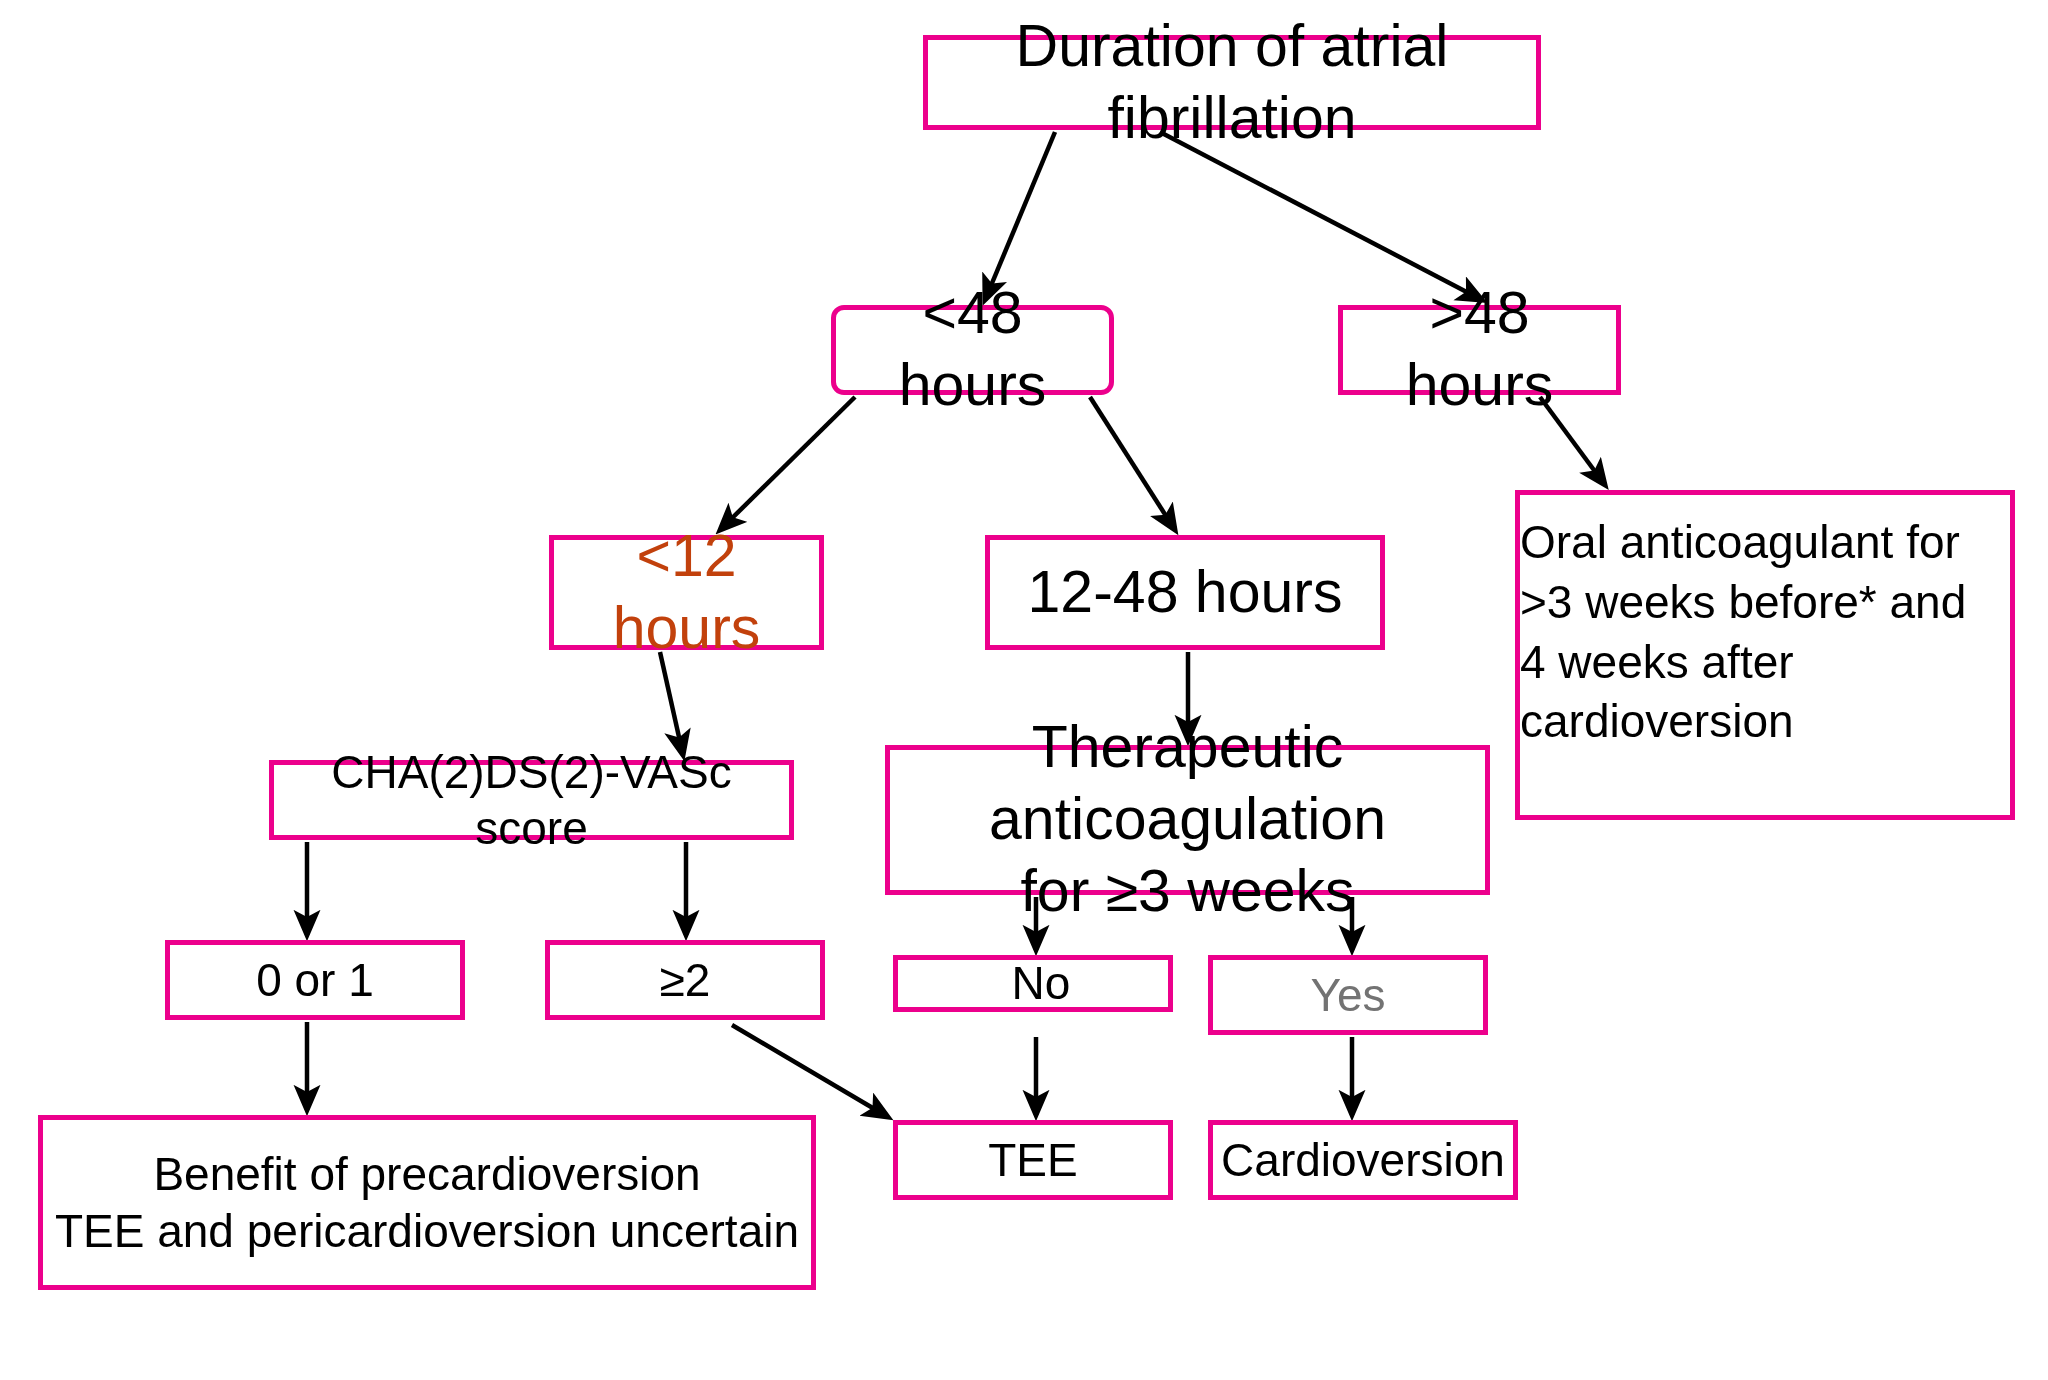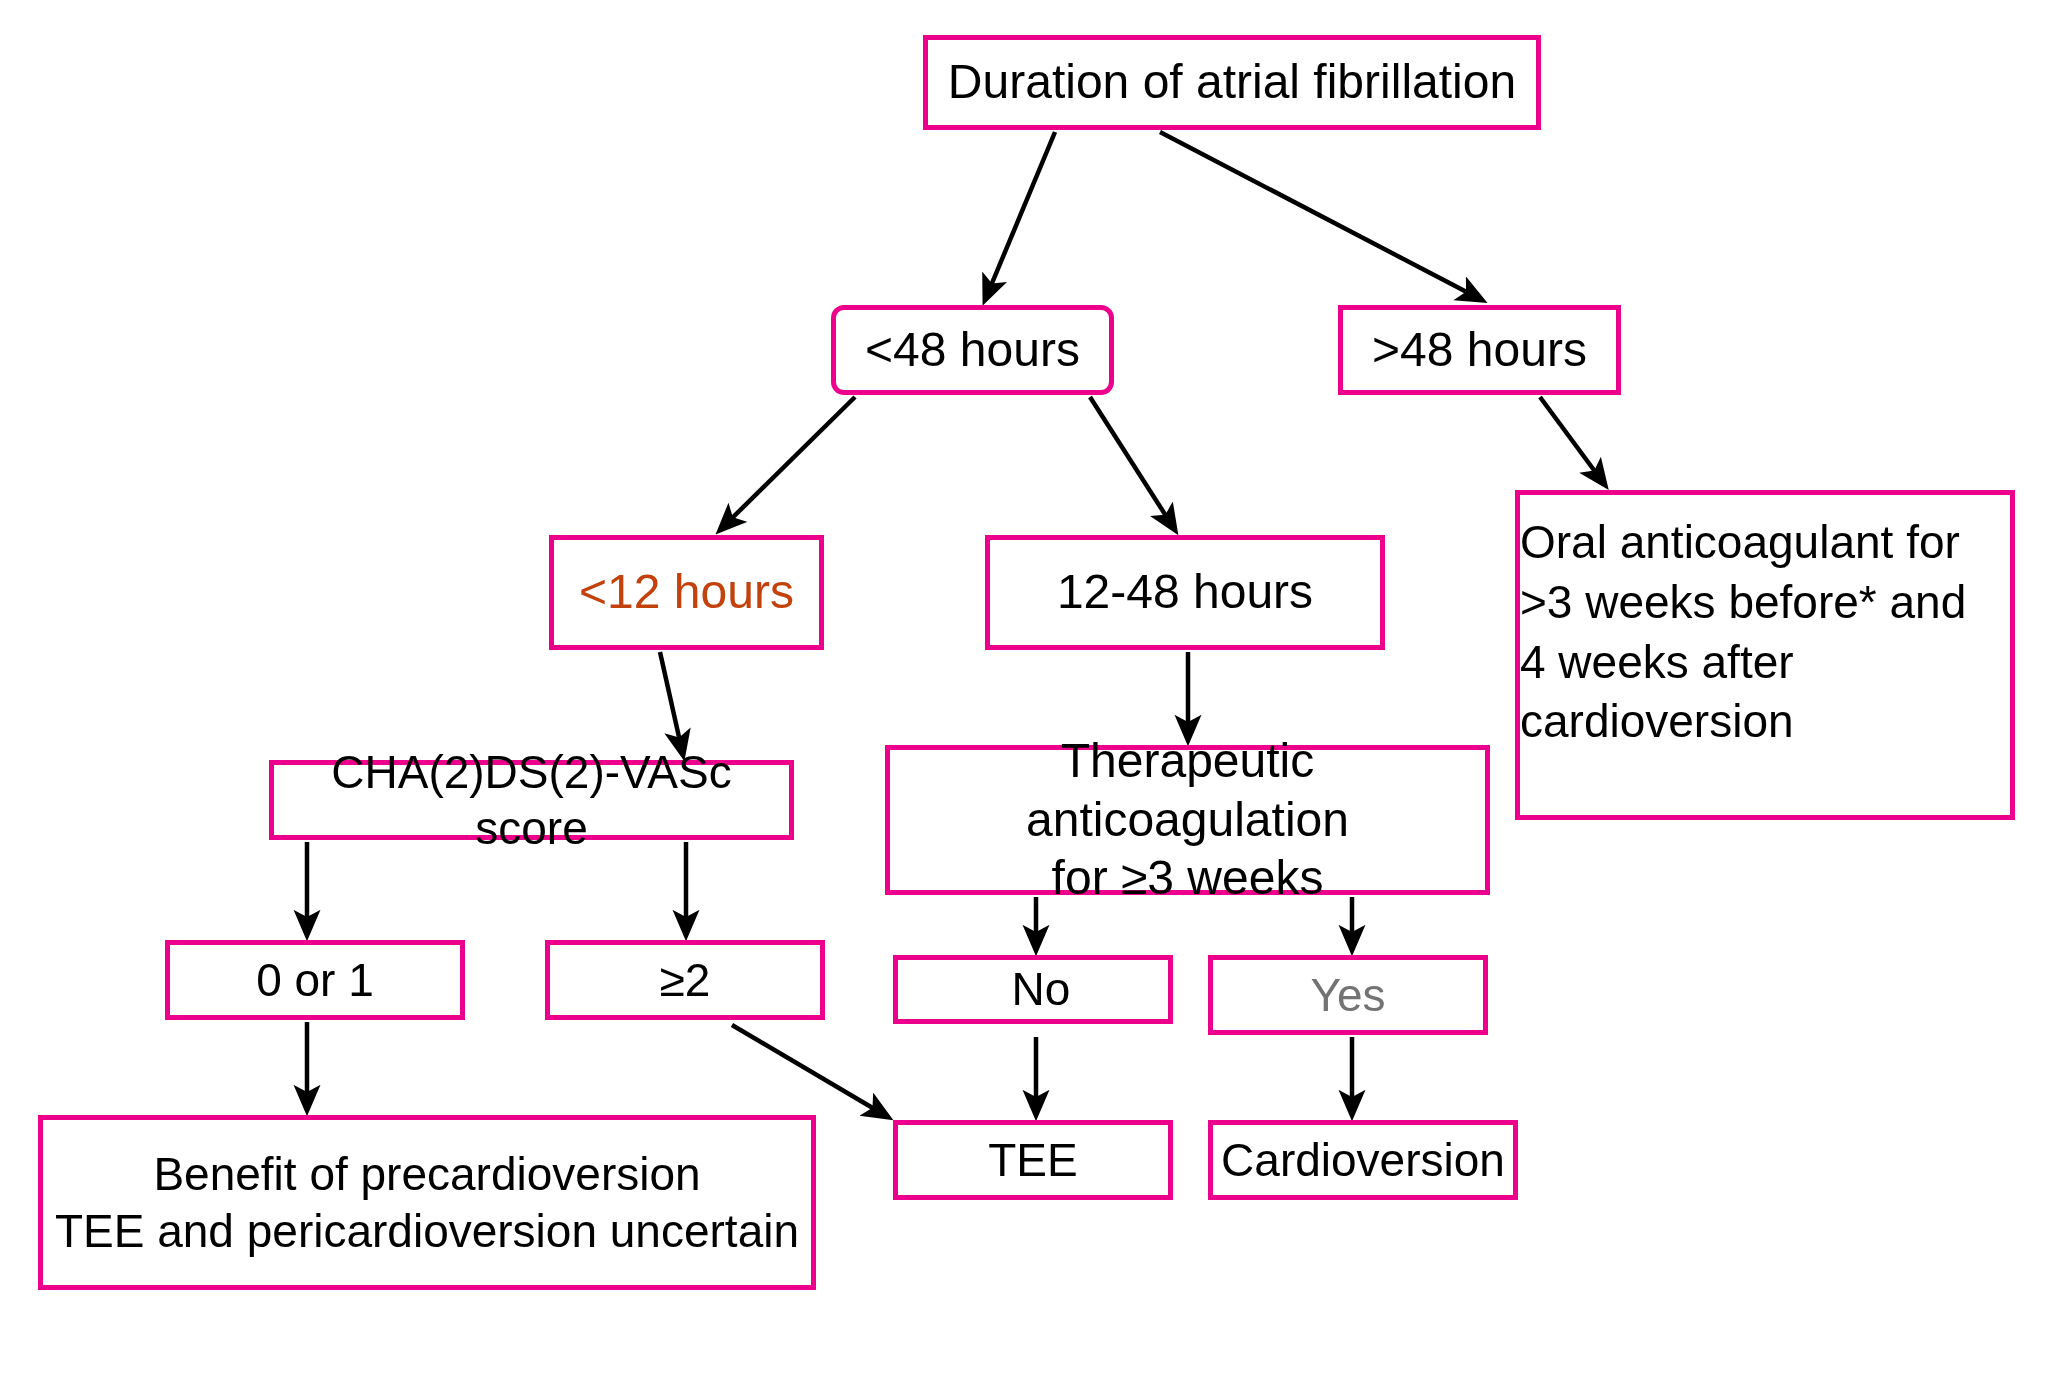--- a/index.html
+++ b/index.html
@@ -47,21 +47,21 @@
   .node.align-left {
     align-items: flex-start;
     justify-content: flex-start;
   }
   .node.align-left .label {
     text-align: left;
     padding: 18px 16px 0 0;
     line-height: 1.30;
   }
   .fs-46 { font-size: 46px; }
-  .fs-48 { font-size: 48px; }
+  .fs-48 { font-size: 59px; }
 </style>
 </head>
 <body>
 
 <div id="stage">
   <svg id="edges" viewBox="0 0 2048 1380" xmlns="http://www.w3.org/2000/svg">
     <defs>
       <marker id="arrowhead" markerWidth="7" markerHeight="7" refX="5.6" refY="3" orient="auto" markerUnits="strokeWidth">
         <path d="M0,0 L7,3 L0,6 L1.6,3 Z" fill="#000000"></path>
       </marker>
@@ -112,21 +112,21 @@
       <div class="node fs-48" style="left: 885px; top: 745px; width: 605px; height: 150px; border-color: rgb(236, 0, 140); color: rgb(0, 0, 0);">
         <span class="label">Therapeutic anticoagulation
 for ≥3 weeks</span>
       </div>
       <div class="node fs-46" style="left: 165px; top: 940px; width: 300px; height: 80px; border-color: rgb(236, 0, 140); color: rgb(0, 0, 0); justify-content: flex-end;">
         <span class="label">0 or 1</span>
       </div>
       <div class="node fs-46" style="left: 545px; top: 940px; width: 280px; height: 80px; border-color: rgb(236, 0, 140); color: rgb(0, 0, 0);">
         <span class="label">≥2</span>
       </div>
-      <div class="node fs-46" style="left: 893px; top: 955px; width: 280px; height: 69px; border-color: rgb(236, 0, 140); color: rgb(0, 0, 0); padding-left: 16px;">
+      <div class="node fs-46" style="left: 893px; top: 955px; width: 280px; height: 57px; border-color: rgb(236, 0, 140); color: rgb(0, 0, 0); padding-left: 16px;">
         <span class="label">No</span>
       </div>
       <div class="node fs-46" style="left: 1208px; top: 955px; width: 280px; height: 80px; border-color: rgb(236, 0, 140); color: #737373;">
         <span class="label">Yes</span>
       </div>
       <div class="node fs-46" style="left: 38px; top: 1115px; width: 778px; height: 175px; border-color: rgb(236, 0, 140); color: rgb(0, 0, 0);">
         <span class="label">Benefit of precardioversion
 TEE and pericardioversion uncertain</span>
       </div>
       <div class="node fs-46" style="left: 893px; top: 1120px; width: 280px; height: 80px; border-color: rgb(236, 0, 140); color: rgb(0, 0, 0);">

